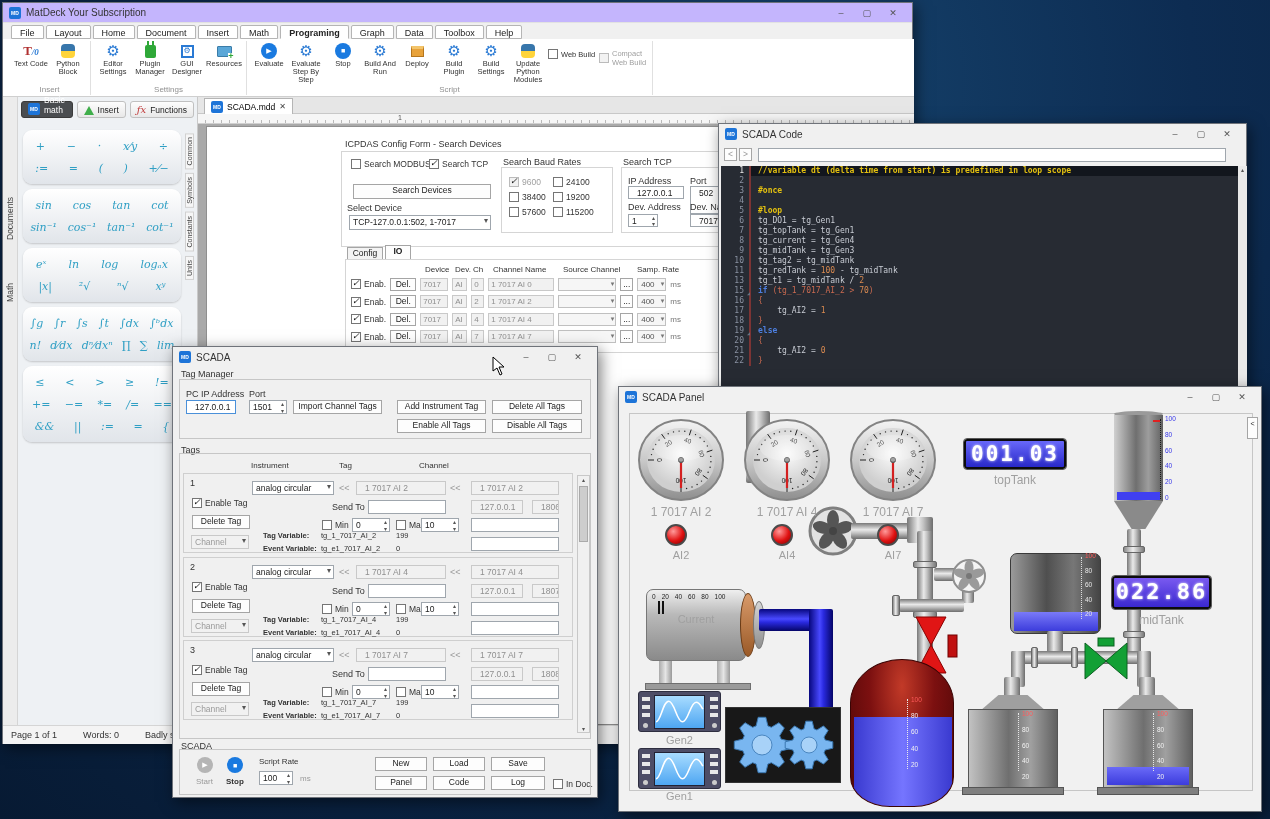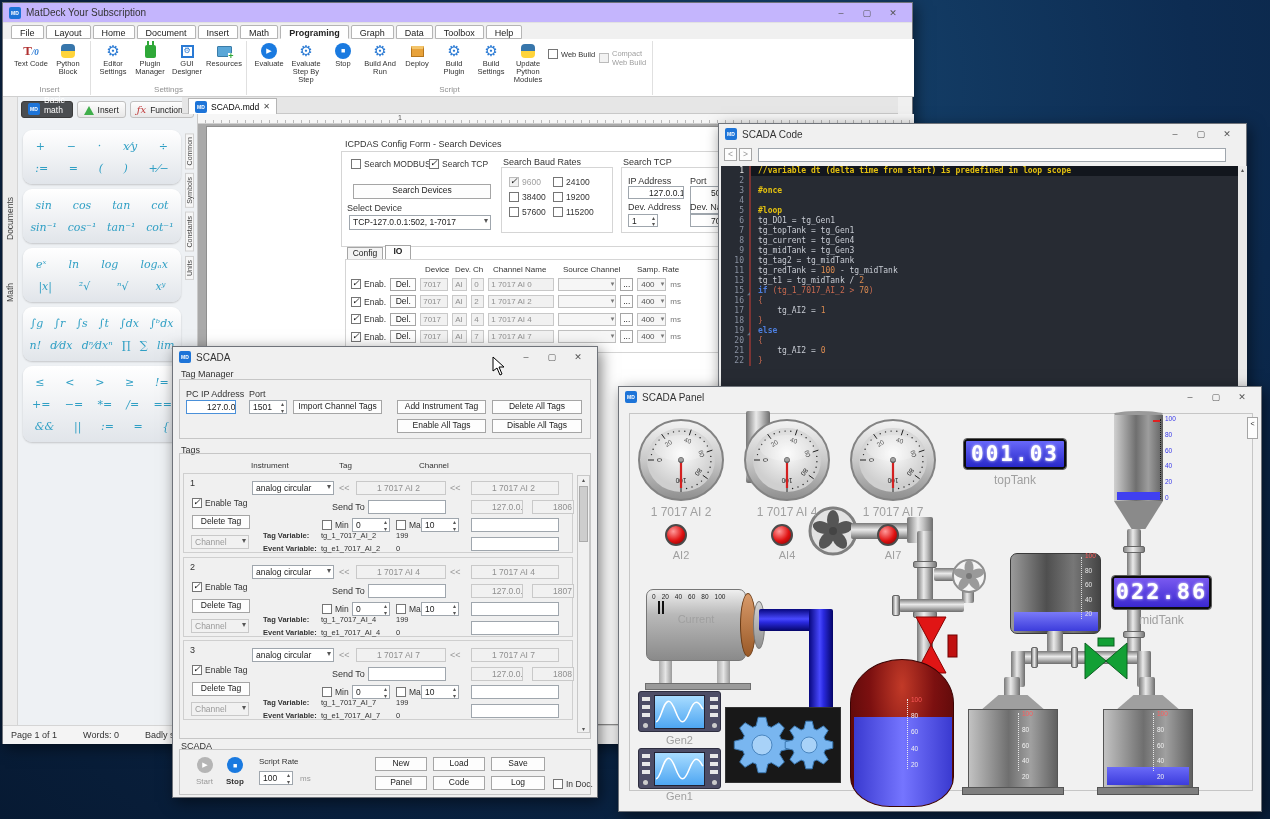--- a/index.html
+++ b/index.html
@@ -8,21 +8,21 @@
  radial-gradient(ellipse at 60% 10%, #16446e 0%, #0d2c52 40%, #071a33 100%);}
 .abs{position:absolute}
 .win{position:absolute;background:#f0f0f0;border:1px solid #6f737a;box-shadow:3px 4px 14px rgba(0,0,0,.5)}
 .tb{display:flex;align-items:center;height:20px;padding:0 6px;gap:5px}
 .tbt{font-size:10px;color:#333}
 .mdico{width:12px;height:12px;min-width:12px;background:#1d74d8;color:#fff;font:bold 5px/12px "Liberation Sans",sans-serif;text-align:center;border-radius:2px}
 .wc{margin-left:auto;display:flex}
 .wcb{width:26px;text-align:center;font-size:9px;color:#555}
 .lbl{position:absolute;font-size:9px;color:#333;white-space:nowrap}
 .lbl.dim{color:#9a9a9a}
-.fld{position:absolute;background:#fff;border:1px solid #9fa6ad;font-size:8.5px;color:#222;padding:1px 20px;white-space:nowrap;overflow:hidden}
+.fld{position:absolute;background:#fff;border:1px solid #9fa6ad;font-size:8.5px;color:#222;padding:1px 8px;white-space:nowrap;overflow:hidden}
 .fld.dis{background:#f1f1f1;color:#8f8f8f;border-color:#c9c9c9}
 .btn{position:absolute;background:#fdfdfd;border:1px solid #a5a5a5;font-size:8.5px;color:#222;text-align:center;line-height:11px;white-space:nowrap;overflow:hidden}
 .gb{position:absolute;border:1px solid #c6c6c6}
 .gb.w{border-color:#d5d5d5}
 .cbx{position:absolute;display:flex;align-items:center;gap:3px;font-size:8.5px;color:#333;white-space:nowrap}
 .cbx i{width:10px;height:10px;min-width:10px;border:1px solid #757575;background:#fff;position:relative;display:inline-block}
 .cbx.on i::after{content:"✓";position:absolute;top:-2px;left:0px;font-size:9px;color:#222}
 .cbx.dim{color:#9f9f9f}.cbx.dim i{border-color:#bbb;background:#f2f2f2}
 .combo{position:absolute;background:#fff;border:1px solid #9fa6ad;font-size:8.5px;color:#222;padding:1px 14px 1px 3px;white-space:nowrap;overflow:hidden}
 .combo::after{content:"▾";position:absolute;right:2px;top:0;font-size:8px;color:#555}
@@ -338,21 +338,21 @@
             <span class="mcell">&amp;&amp;</span>
             <span class="mcell">||</span>
             <span class="mcell">:=</span>
             <span class="mcell">=</span>
             <span class="mcell">{</span>
           </div>
         </div>
       </div>
   </div>
 
-  <div style="position:absolute;left:179px;top:94px;width:716px;height:17px;background:#e6e6e6;border-bottom:1px solid #c8c8c8">
+  <div style="position:absolute;left:195px;top:94px;width:716px;height:17px;background:#e6e6e6;border-bottom:1px solid #c8c8c8">
     <span style="position:absolute;left:6px;top:1px;height:16px;background:#fff;border:1px solid #b5b5b5;border-bottom:none;display:flex;align-items:center;gap:4px;padding:0 6px;font-size:8.5px">
       <span class="mdico">MD</span>
       <span>SCADA.mdd</span>
       <span style="font-size:8px;color:#444">✕</span>
     </span>
   </div>
   <div style="position:absolute;left:195px;top:111px;width:716px;height:10px;background:#f6f6f6;border-bottom:1px solid #d0d0d0;
     background-image:repeating-linear-gradient(90deg,transparent 0 7px,#b9b9b9 7px 8px);background-size:100% 3px;background-position:0 100%;background-repeat:no-repeat">
     <span style="position:absolute;left:200px;top:0px;font-size:7px;color:#555">1</span>
   </div>

